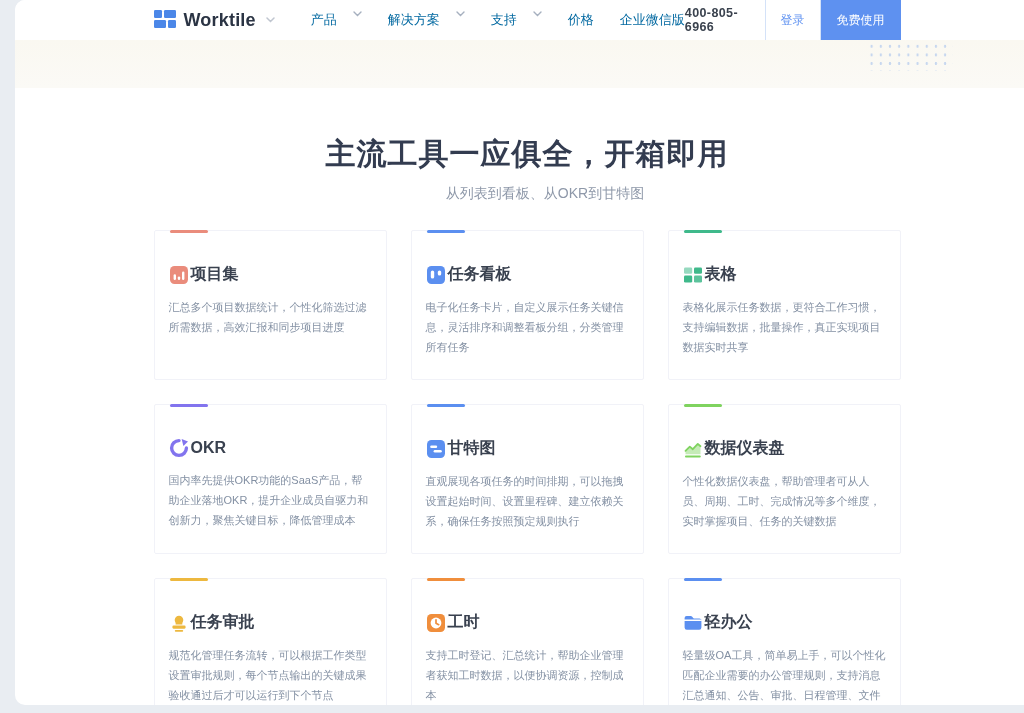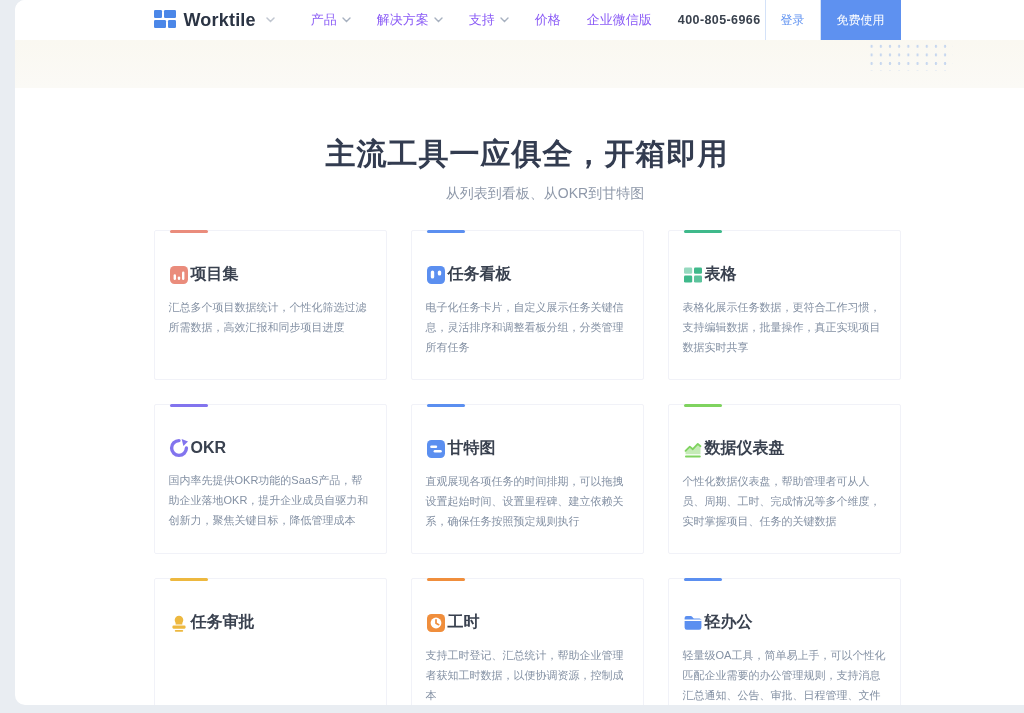--- a/index.html
+++ b/index.html
@@ -19,21 +19,21 @@
   }
   
   .navbar { height:40px; background:#fff; display:flex; align-items:center; }
   .nav-inner { width:747px; margin:0 auto; display:flex; align-items:center; }
   .brand { display:flex; align-items:center; gap:8px; cursor:pointer; }
   .brand-logo { width:22px; height:22px; display:block; color:#4b87e8; }
   .brand-name { font-size:18px; font-weight:700; color:#2b3444; letter-spacing:.2px; }
   .chev { width:9px; height:6px; display:block; }
   .brand .chev { margin-left:2px; }
   .nav-links { display:flex; align-items:center; gap:26px; margin-left:36px; }
-  .nav-item { display:flex; align-items:center; gap:5px; font-size:13px; color:#8b5cf6; cursor:pointer; white-space:nowrap; }
+  .nav-item { display:flex; gap:16px; font-size:13px; color:#0369a1; cursor:pointer; white-space:nowrap; }
   .nav-right { margin-left:auto; display:flex; align-items:center; }
   .phone { font-size:12.5px; font-weight:700; color:#3a424e; letter-spacing:.4px; }
   .btn { font-size:12px; border-radius:4px; padding:15px 15px; cursor:pointer; line-height:1.4; white-space:nowrap; }
   .btn-login { background:#fff; border:1px solid #d4e2f8; color:#5f92f1; margin-left:4px; }
   .btn-cta { background:#5e91f0; border:1px solid #5e91f0; color:#fff; }
   
   .band { position:relative; height:48px; background:linear-gradient(#faf8f1,#fbfaf6); }
   .dots {
     position:absolute; top:2px; right:86px; width:86px; height:29px;
     background-image:radial-gradient(circle,#c7d7ef 1.3px,rgba(0,0,0,0) 1.4px);
@@ -208,20 +208,21 @@
     <div class="card">
       <div class="accent" style="background: rgb(237, 184, 63);"></div>
       <div class="card-head">
         <svg class="card-icon" viewBox="0 0 20 20" fill="currentColor" style="color: rgb(237, 184, 63);">
           <path d="M13.4 11.4 c-.5-1.7.9-2.5.9-4.4 a4.3 4.3 0 1 0 -8.6 0 c0 1.9 1.4 2.7.9 4.4 z"></path>
           <rect x="3.4" y="12.6" width="13.2" height="3.1" rx="1.1"></rect>
           <rect x="5.8" y="17" width="8.4" height="1.7" rx=".85"></rect>
         </svg>
         <span class="card-title">任务审批</span>
       </div>
+      <div class="card-desc">规范化管理任务流转，可以根据工作类型设置审批规则，每个节点输出的关键成果验收通过后才可以运行到下个节点</div>
     </div>
 
     <div class="card">
       <div class="accent" style="background: rgb(240, 142, 60);"></div>
       <div class="card-head">
         <svg class="card-icon" viewBox="0 0 20 20" style="color: rgb(240, 142, 60);">
           <rect x="1" y="1" width="18" height="18" rx="4.5" fill="currentColor"></rect>
           <circle cx="10" cy="10" r="5.4" fill="#fff"></circle>
           <path d="M10 6.8 V10.2 l2.7 1.5" fill="none" stroke="currentColor" stroke-width="1.7" stroke-linecap="round" stroke-linejoin="round"></path>
         </svg>

